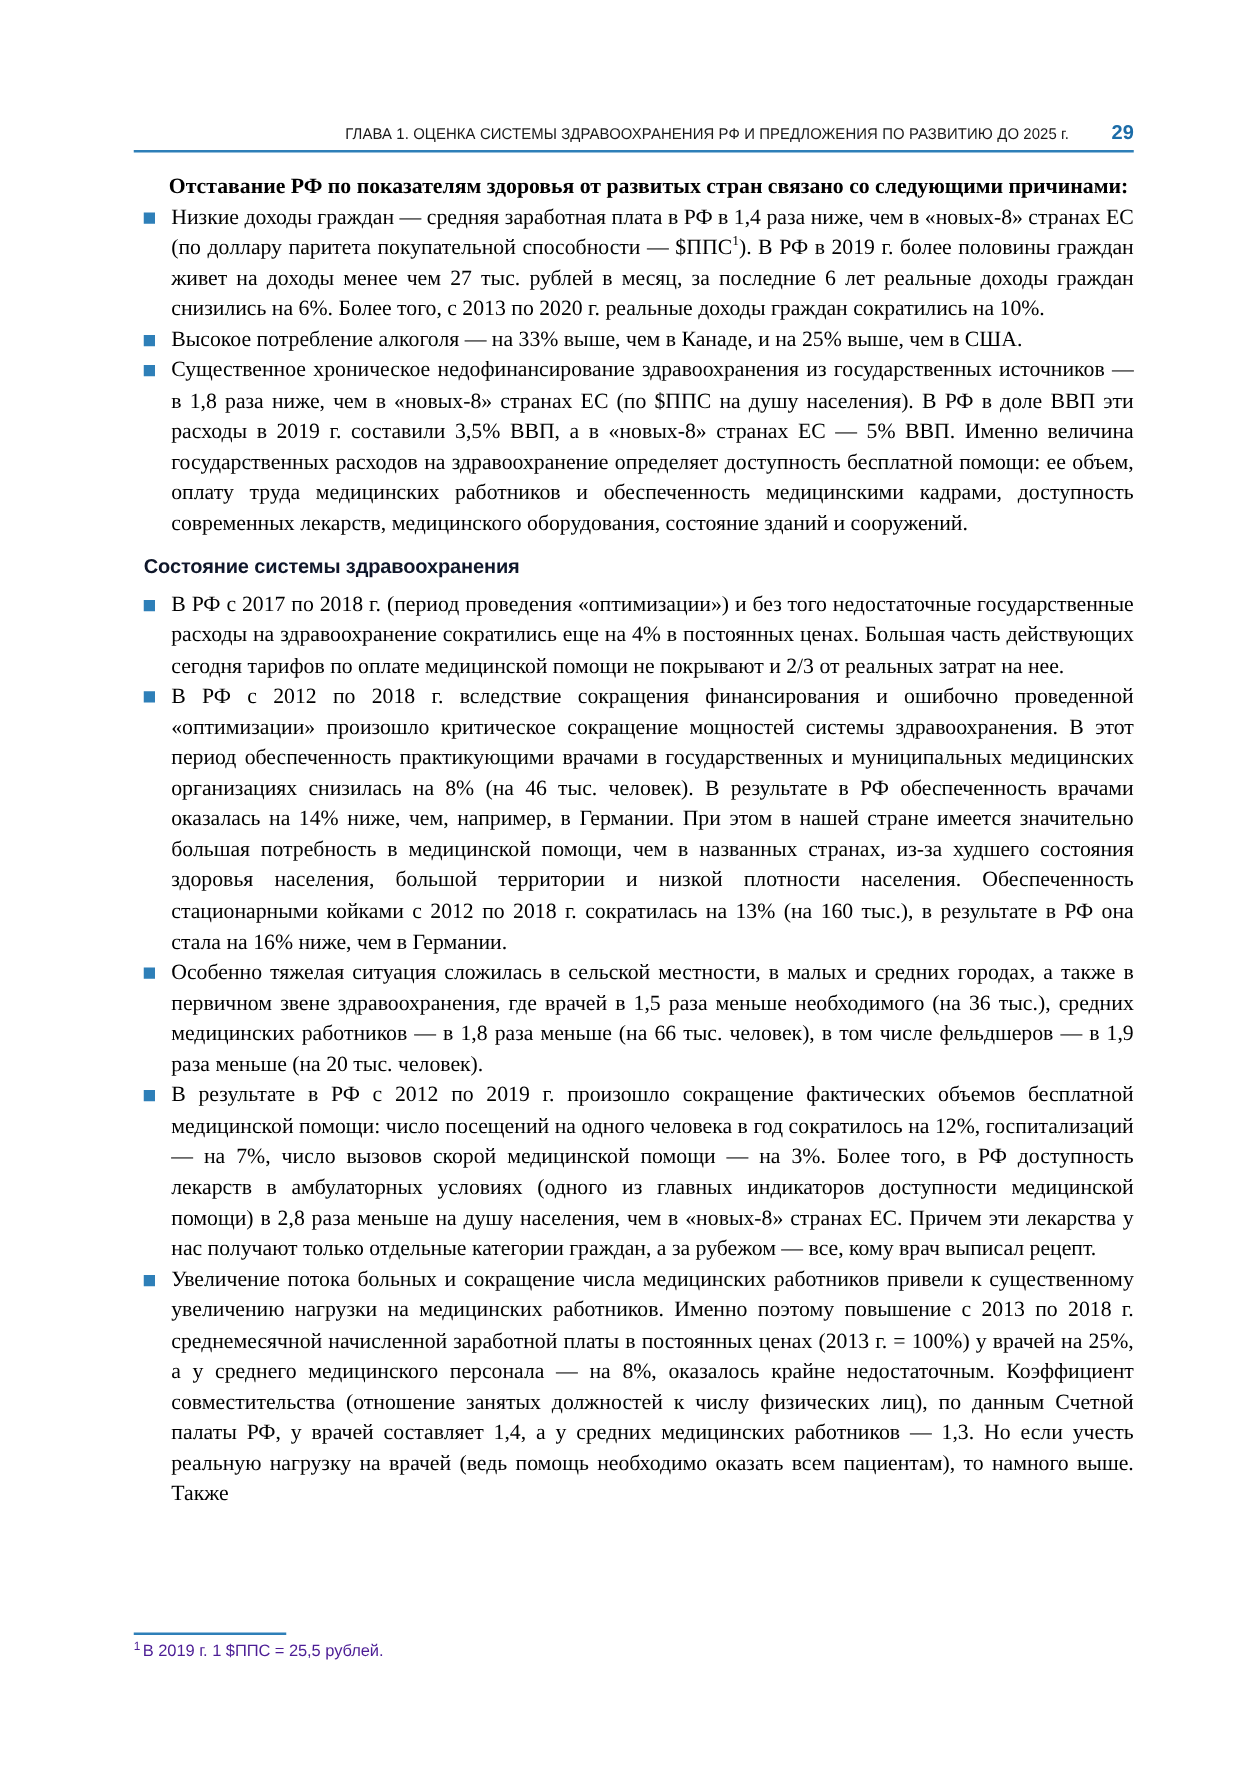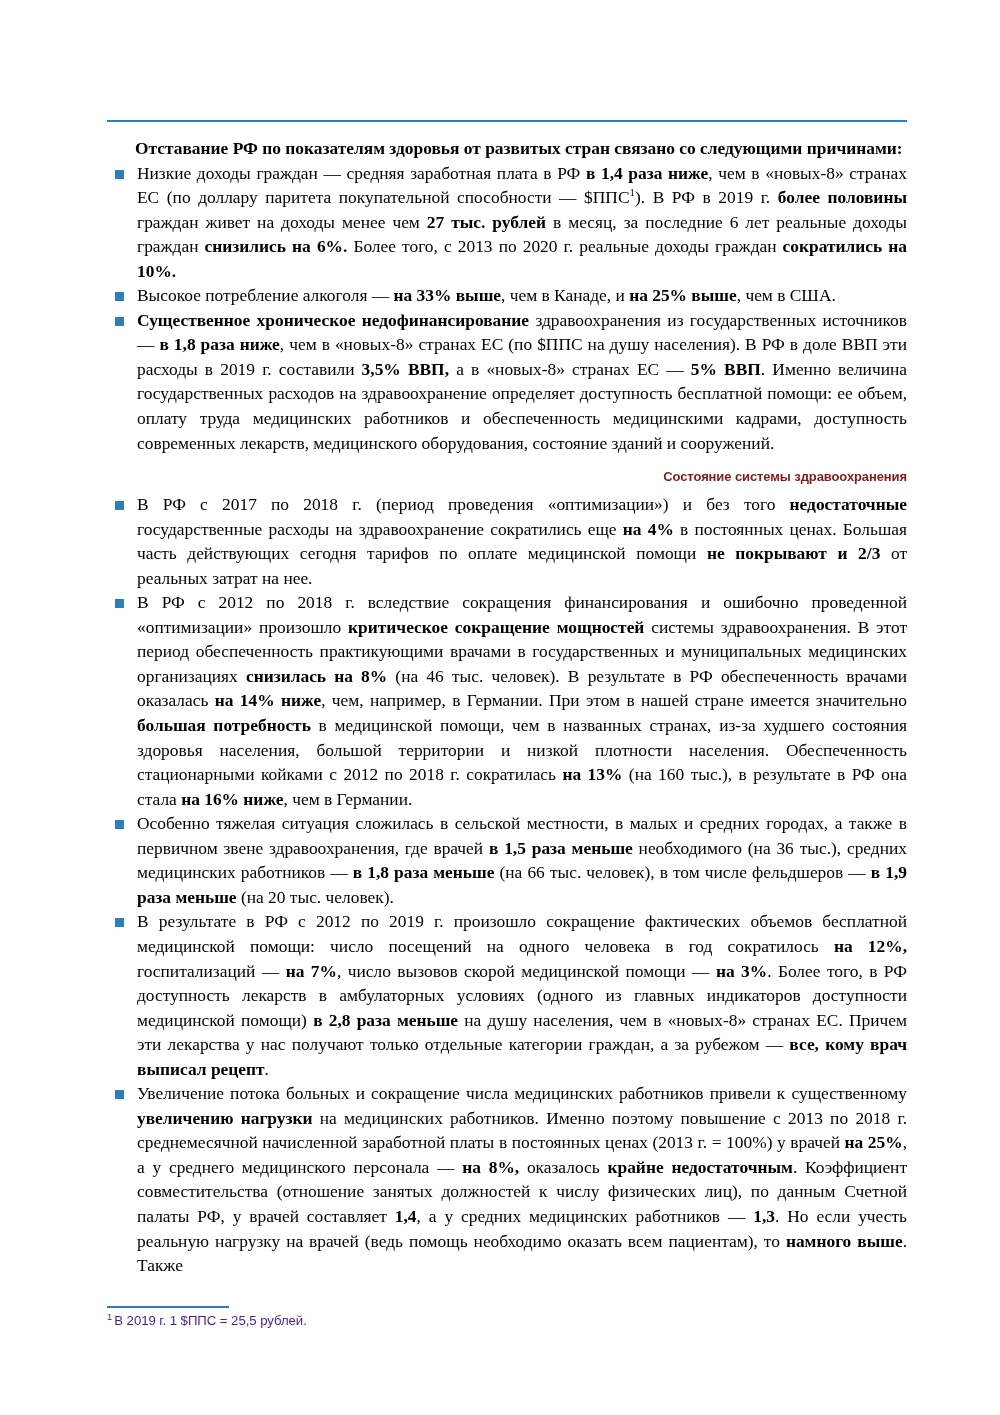--- a/index.html
+++ b/index.html
@@ -103,37 +103,36 @@
   ul.bullets > li::before {
     content: "";
     position: absolute;
     left: 8px;
     top: 9px;
     width: 9px;
     height: 9px;
     background: #2e7fb8;
   }
 
-  b, strong { font-weight: 700; margin-top: 26px; }
+  b, strong { font-weight: 400; margin-top: 26px; }
 
   sup.fn {
     font-size: 0.62em;
     vertical-align: super;
     line-height: 0;
   }
 
   
   h2.section-heading {
     font-family: "Liberation Sans", "DejaVu Sans", sans-serif;
-    color: #7f1d1d;
-    font-size: 13px;
+    color: #0f172a;
+    font-size: 16px;
     font-weight: 700;
     margin: 14px 0 8px 8px;
     letter-spacing: -0.1px;
-    text-align: right;
   }
 
   
   .footnote-rule {
     position: absolute;
     left: 107px;
     top: 1306px;
     width: 122px;
     height: 2.2px;
     background: #2e7fb8;
@@ -153,20 +152,24 @@
     vertical-align: super;
     line-height: 0;
     margin-right: 2px;
   }
 </style>
 </head>
 <body>
 
 <div class="page">
 
+  <div class="running-head">
+    <span class="running-head-title">ГЛАВА 1. ОЦЕНКА СИСТЕМЫ ЗДРАВООХРАНЕНИЯ РФ И ПРЕДЛОЖЕНИЯ ПО РАЗВИТИЮ ДО 2025 г.</span>
+    <span class="page-number">29</span>
+  </div>
   <div class="head-rule"></div>
 
   <div class="content">
 
     <p class="para intro">Отставание РФ по показателям здоровья от развитых стран связано со следующими причинами:</p>
 
     <ul class="bullets" id="list-one">
         <li><span>Низкие доходы граждан — средняя заработная плата в РФ </span><b>в 1,4 раза ниже</b><span>, чем в «новых-8» странах ЕС (по доллару паритета покупательной способности — $ППС</span><sup class="fn">1</sup><span>). В РФ в 2019 г. </span><b>более половины</b><span> граждан живет на доходы менее чем </span><b>27 тыс. рублей</b><span> в месяц, за последние 6 лет реальные доходы граждан </span><b>снизились на 6%.</b><span> Более того, с 2013 по 2020 г. реальные доходы граждан </span><b>сократились на 10%.</b></li>
         <li><span>Высокое потребление алкоголя — </span><b>на 33% выше</b><span>, чем в Канаде, и </span><b>на 25% выше</b><span>, чем в США.</span></li>
         <li><b>Существенное хроническое недофинансирование</b><span> здравоохранения из государственных источников — </span><b>в 1,8 раза ниже</b><span>, чем в «новых-8» странах ЕС (по $ППС на душу населения). В РФ в доле ВВП эти расходы в 2019 г. составили </span><b>3,5% ВВП,</b><span> а в «новых-8» странах ЕС — </span><b>5% ВВП</b><span>. Именно величина государственных расходов на здравоохранение определяет доступность бесплатной помощи: ее объем, оплату труда медицинских работников и обеспеченность медицинскими кадрами, доступность современных лекарств, медицинского оборудования, состояние зданий и сооружений.</span></li>

